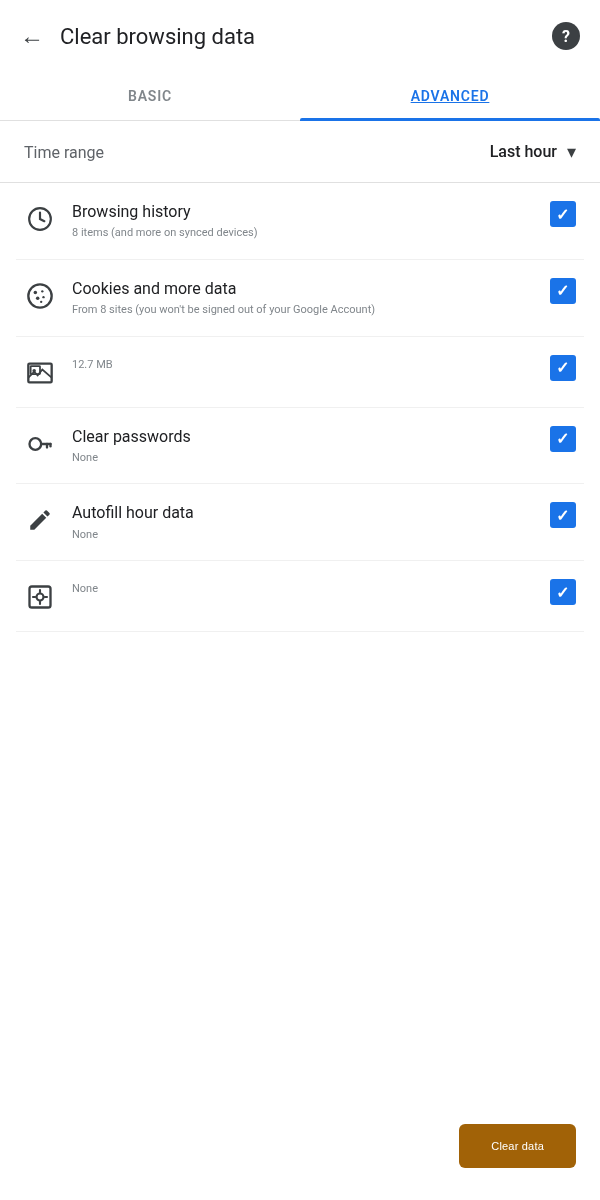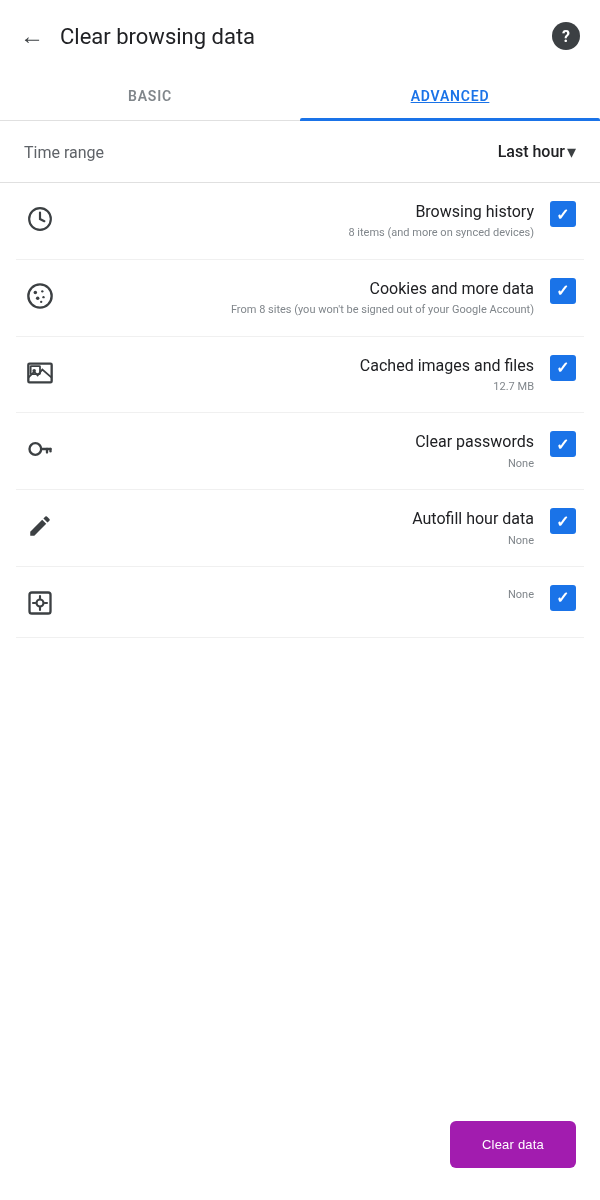--- a/index.html
+++ b/index.html
@@ -104,21 +104,21 @@
     }
 
     .time-range-label {
       font-size: 16px;
       color: #5f6368;
     }
 
     .time-range-select {
       display: flex;
       align-items: center;
-      gap: 2px;
+      gap: 10px;
       cursor: pointer;
     }
 
     .time-range-value {
       font-size: 16px;
       font-weight: 500;
       color: #202124;
     }
 
     .dropdown-arrow {
@@ -144,21 +144,20 @@
       height: 32px;
       display: flex;
       align-items: center;
       justify-content: center;
       flex-shrink: 0;
       margin-top: 2px;
     }
 
     .item-content {
       flex: 1;
-      text-align: right;
     }
 
     .item-title {
       font-size: 16px;
       color: #202124;
       font-weight: 400;
       line-height: 1.4;
     }
 
     .item-subtitle {
@@ -188,26 +187,26 @@
     }
 
     
     .clear-button-container {
       position: absolute;
       bottom: 32px;
       right: 24px;
     }
 
     .clear-data-button {
-      background: #a21caf;
+      background: #a16207;
       color: white;
       border: none;
       border-radius: 6px;
       padding: 16px 32px;
-      font-size: 13px;
+      font-size: 11px;
       font-weight: 500;
       cursor: pointer;
       letter-spacing: 0.2px;
     }
 
     
     svg {
       display: block;
     }
   </style>
@@ -276,21 +275,20 @@
   <div class="data-item">
     <div class="item-icon">
       <svg width="28" height="28" viewBox="0 0 24 24" fill="none">
         <rect x="2" y="4" width="20" height="16" rx="1" stroke="#3c4043" stroke-width="2" fill="none"></rect>
         <rect x="4" y="6" width="8" height="7" rx="0.5" stroke="#3c4043" stroke-width="1.5" fill="none"></rect>
         <path d="M2 16 l5-5 3 3 4-5 8 7" stroke="#3c4043" stroke-width="1.5" fill="none"></path>
         <circle cx="7" cy="10" r="1.5" fill="#3c4043"></circle>
       </svg>
     </div>
     <div class="item-content">
-      <div class="item-title">Cached images and files</div>
       <div class="item-subtitle">12.7 MB</div>
     </div>
     <div class="checkbox-checked"></div>
   </div>
 
   <div class="data-item">
     <div class="item-icon">
       <svg width="28" height="28" viewBox="0 0 24 24" fill="none">
         <circle cx="8" cy="12" r="5" stroke="#3c4043" stroke-width="2" fill="none"></circle>
         <path d="M13 12h8" stroke="#3c4043" stroke-width="2" stroke-linecap="round"></path>

